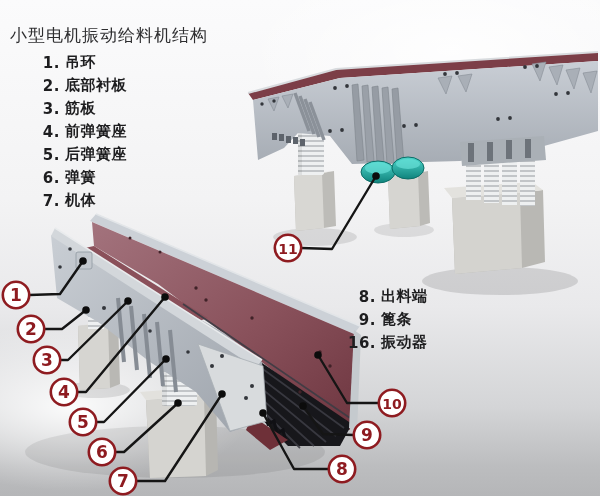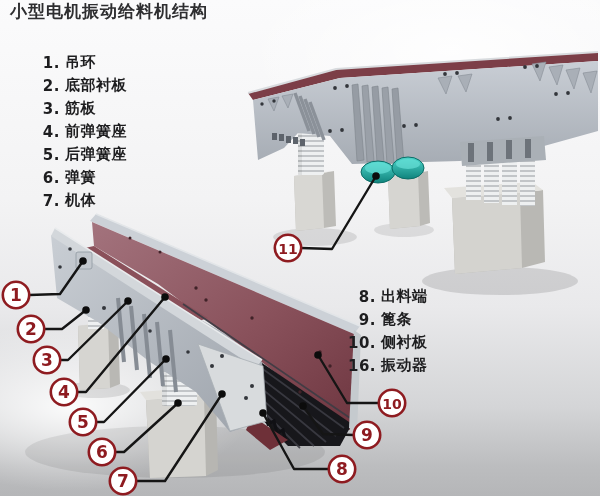--- a/index.html
+++ b/index.html
@@ -7,22 +7,22 @@
     width:600px;height:496px;overflow:hidden;position:relative;
     font-family:"DejaVu Sans","Liberation Sans",sans-serif;
     background:
       radial-gradient(ellipse 260px 120px at 12% 82%, rgba(255,255,255,.9), rgba(255,255,255,0) 70%),
       radial-gradient(ellipse 300px 140px at 75% 10%, rgba(255,255,255,.8), rgba(255,255,255,0) 70%),
       linear-gradient(180deg,#fbfbfc 0%,#f3f3f4 40%,#e9e9eb 62%,#d4d5d7 82%,#bcbdbf 94%,#b5b6b8 100%);
   }
   .stage{position:absolute;left:0;top:0;width:600px;height:496px;}
   #scene{position:absolute;left:0;top:0;}
   .title{
-    position:absolute;left:10px;top:0;
-    font-size:17px;font-weight:bold;letter-spacing:1px;
+    position:absolute;left:10px;top:24px;
+    font-size:17px;font-weight:normal;letter-spacing:1px;
     color:var(--ink,#2e2e30);z-index:5;
   }
   .parts-list{position:absolute;z-index:5;}
   .parts-list .row{display:flex;height:23px;align-items:center;font-size:15px;font-weight:600;color:#1d1d1f;letter-spacing:.5px;}
   .parts-list .num{text-align:right;margin-right:5px;white-space:pre;}
   #list-left{left:38px;top:51px;}
   #list-left .num{width:22px;}
   #list-right{left:348px;top:285px;}
   #list-right .num{width:28px;}
   svg text.cnum{font-family:"DejaVu Sans","Liberation Sans",sans-serif;font-weight:bold;fill:var(--accent,#8e1b20);}
@@ -371,21 +371,17 @@
   <div id="list-right" class="parts-list">
       <div class="row">
         <span class="num">8.</span>
         <span class="lab">出料端</span>
       </div>
       <div class="row">
         <span class="num">9.</span>
         <span class="lab">篦条</span>
       </div>
       <div class="row">
-        <span class="num">10.</span>
-        <span class="lab">侧衬板</span>
-      </div>
-      <div class="row">
         <span class="num">16.</span>
         <span class="lab">振动器</span>
       </div>
     </div>
 </div>
 
 </body></html>

